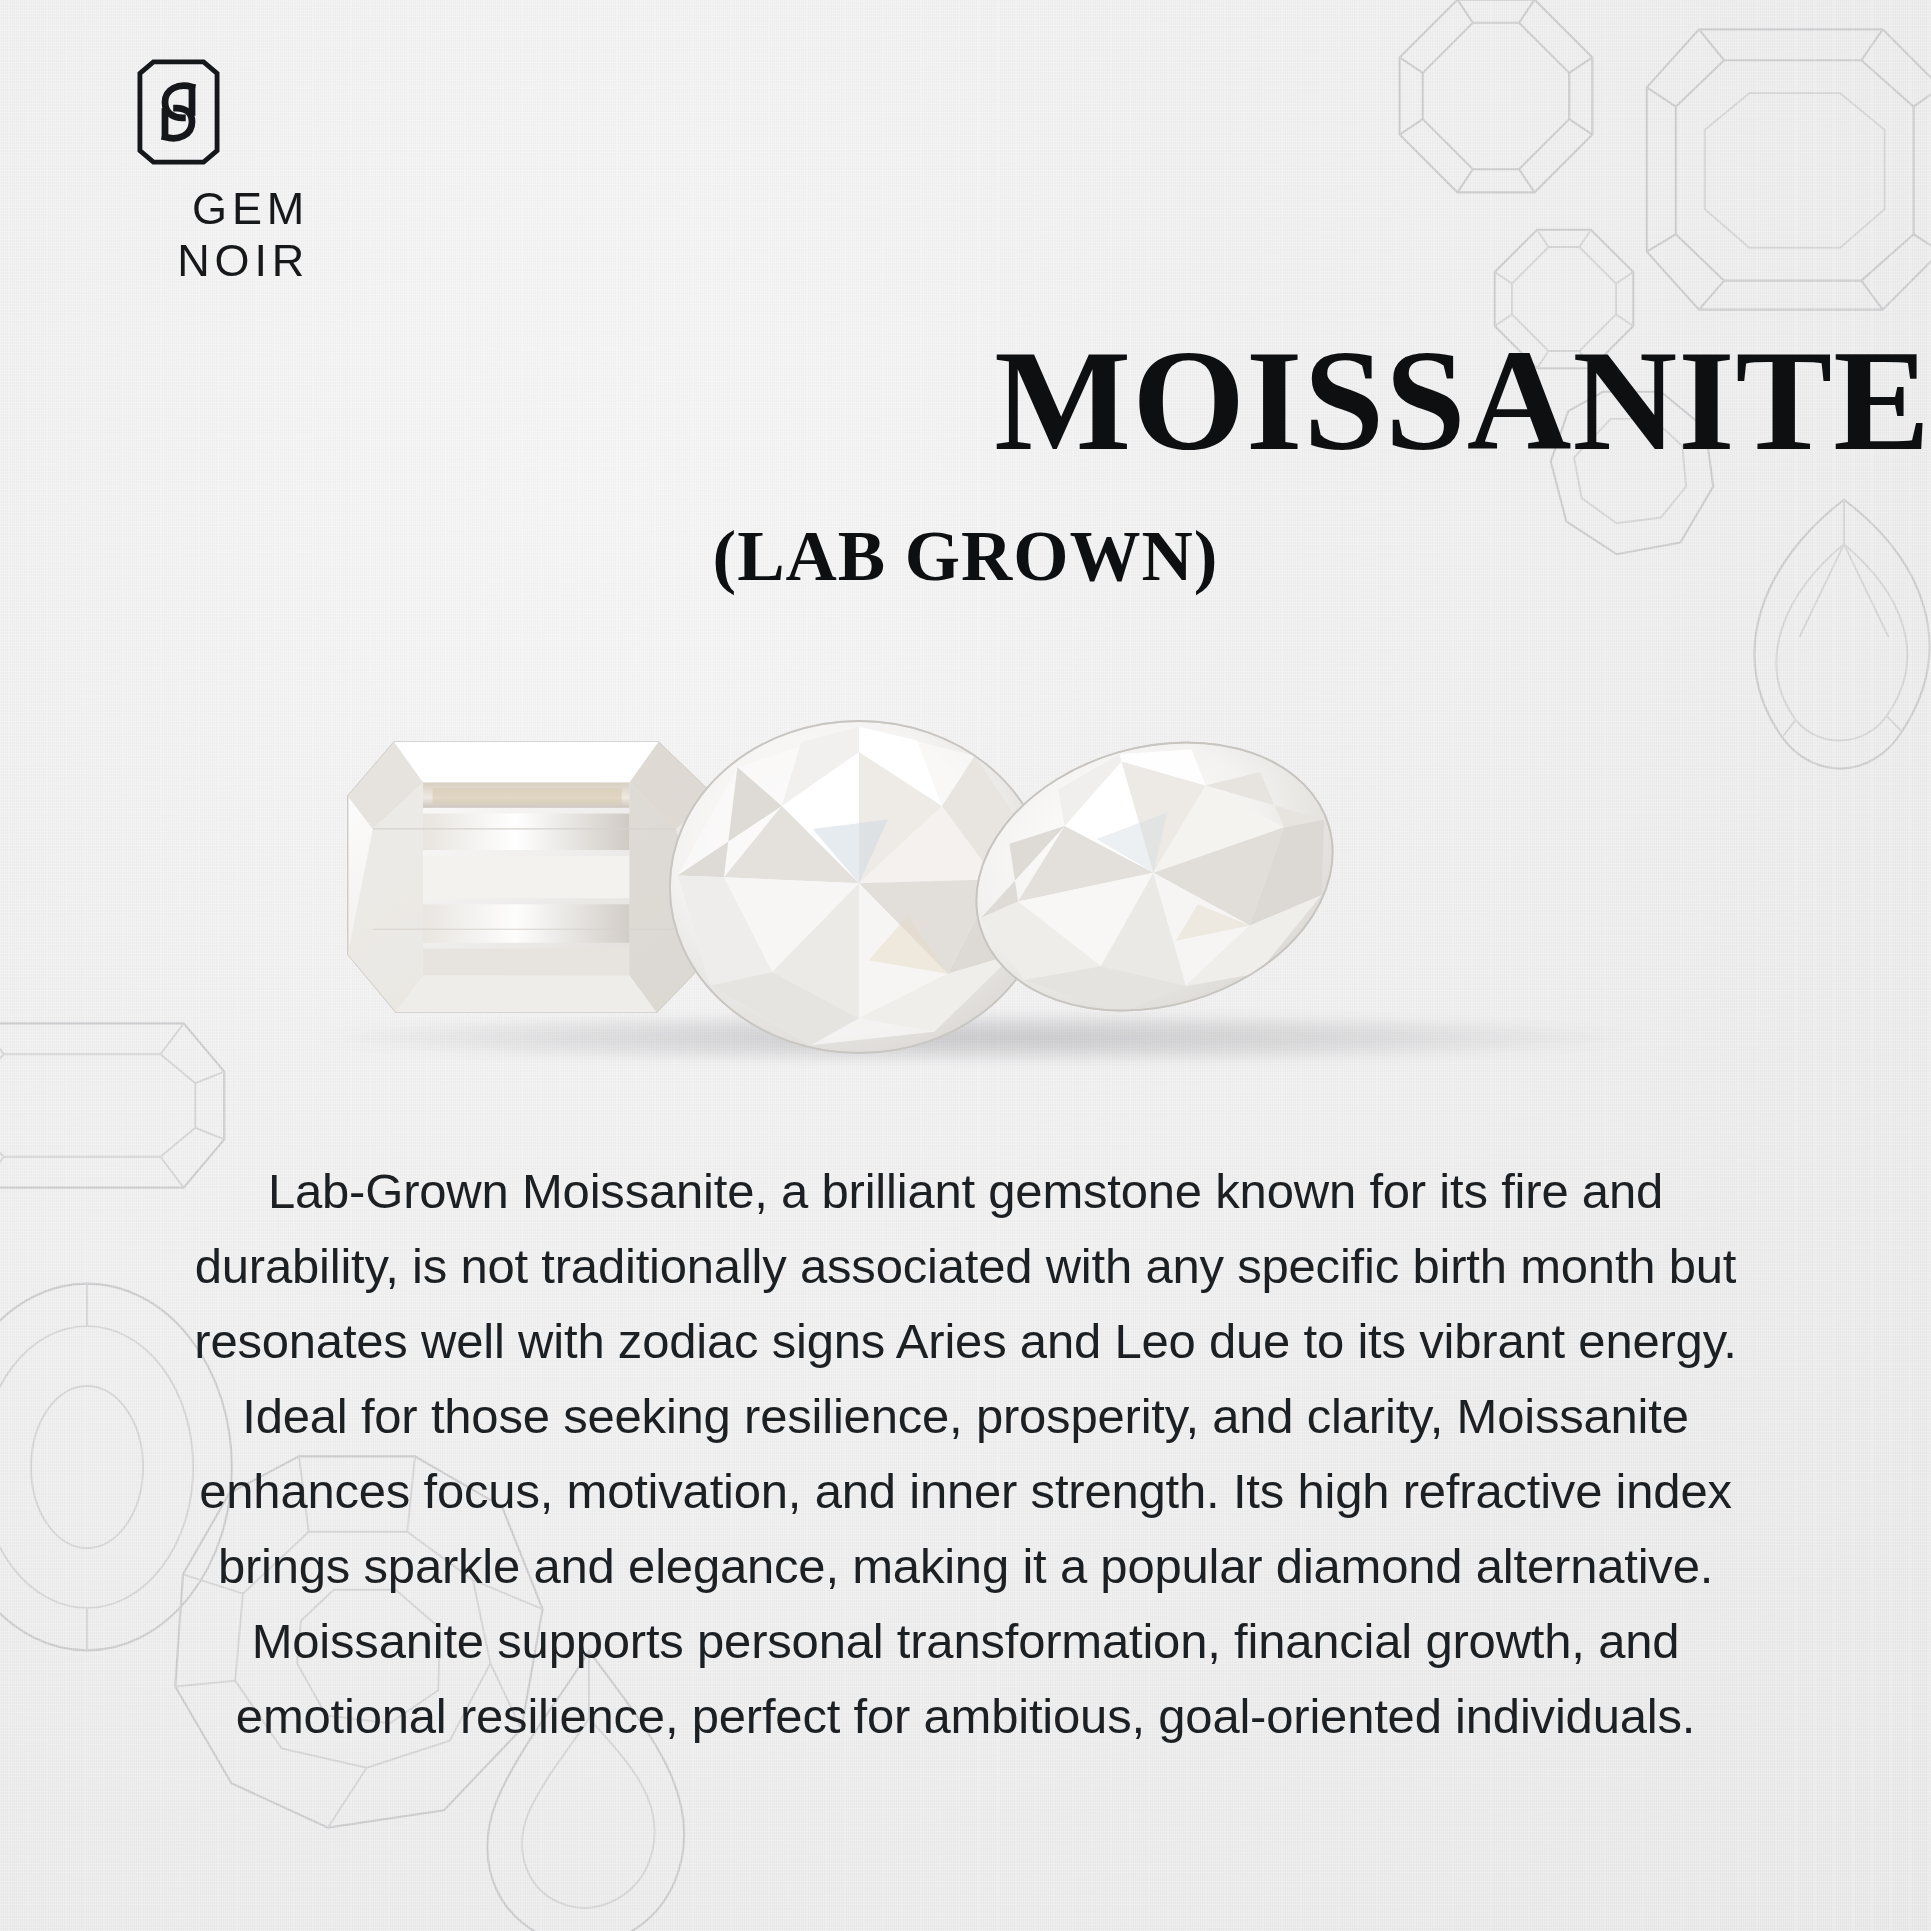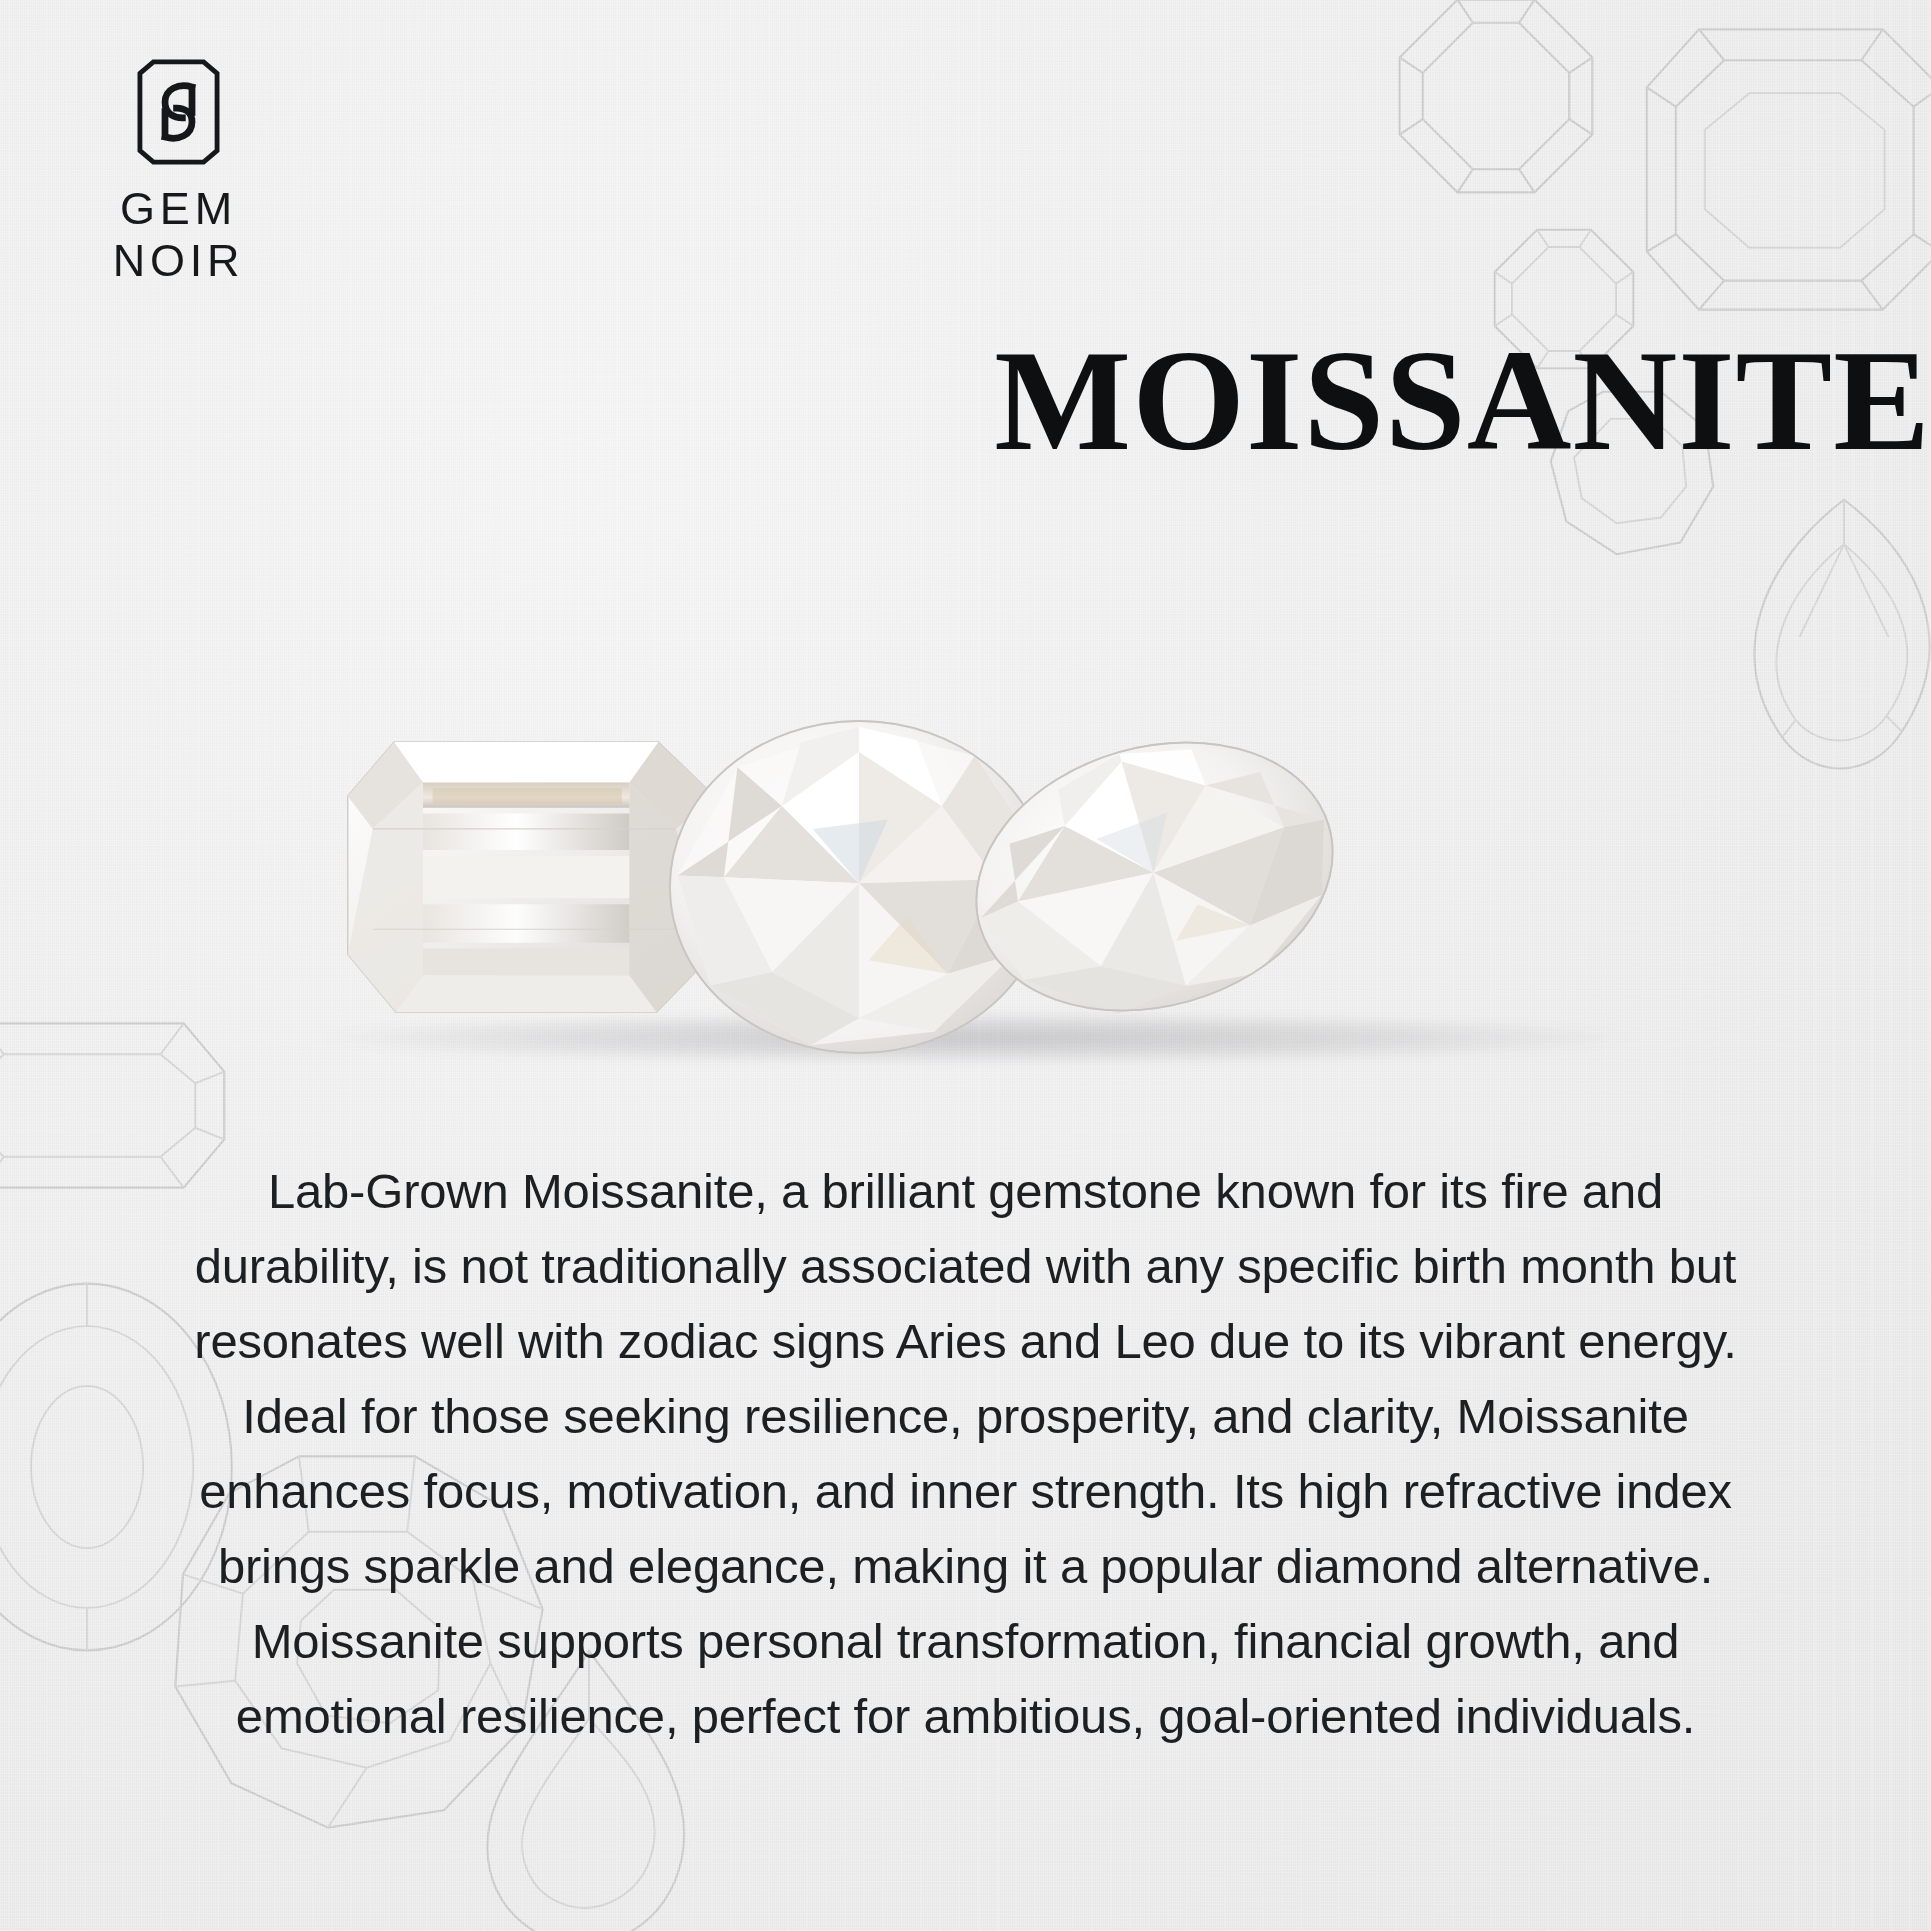--- a/index.html
+++ b/index.html
@@ -41,21 +41,21 @@
   .bg-deco svg { position: absolute; }
   .deco-line { fill: none; stroke: #c9c9cb; stroke-width: 2.2; }
   .deco-line-soft { fill: none; stroke: #d2d2d4; stroke-width: 2; }
 
   
   .logo-block {
     position: absolute;
     left: 48px;
     top: 58px;
     width: 261px;
-    text-align: center;
+    text-align: right;
   }
   .logo-mark {
     width: 93px;
     height: 108px;
     margin: 0 auto 17.4px;
     position: relative;
   }
   .logo-word {
     font-family: "Liberation Sans", sans-serif;
     font-size: 45px;
@@ -237,20 +237,21 @@
         <path d="M62 30 C 48 26, 34 32, 34 46 C 34 58, 44 62, 52 62" fill="none" stroke="#15171a" stroke-width="7" stroke-linecap="square"></path>
         <path d="M62 30 L62 60" fill="none" stroke="#15171a" stroke-width="7"></path>
         <path d="M34 82 C 48 86, 62 80, 62 66 C 62 56, 54 52, 46 52" fill="none" stroke="#15171a" stroke-width="7" stroke-linecap="square"></path>
         <path d="M34 82 L34 52" fill="none" stroke="#15171a" stroke-width="7"></path>
       </svg>
     </div>
     <div class="logo-word">GEM NOIR</div>
   </div>
 
   <div class="title">MOISSANITE</div>
+  <div class="subtitle">(LAB GROWN)</div>
 
   <div class="gems">
     <div class="gem-shadow"></div>
 
     <svg class="gem" style="left:340px; top:31px;" width="386" height="290" viewBox="0 0 400 300">
       <defs>
         <linearGradient id="em1" x1="0" y1="0" x2="1" y2="1">
           <stop offset="0%" stop-color="#ffffff"></stop>
           <stop offset="50%" stop-color="#f0eeec"></stop>
           <stop offset="100%" stop-color="#d9d6d3"></stop>

